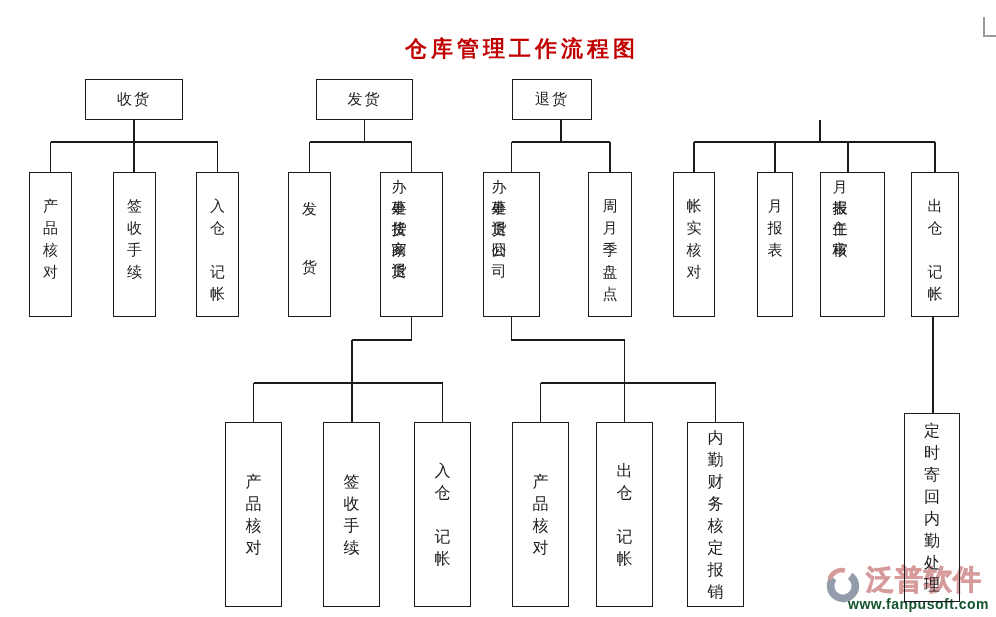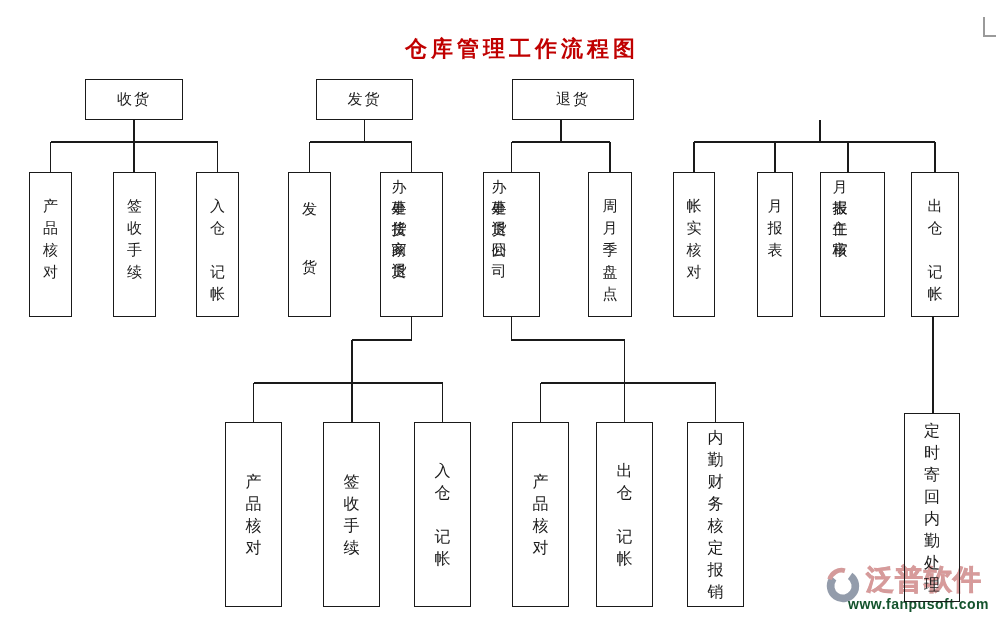--- a/index.html
+++ b/index.html
@@ -60,21 +60,21 @@
       M511.5 317 V340 H624.5 M624.5 340 V383 M540.5 383 H715.5 M540.5 383 V422 M624.5 383 V422 M715.5 383 V422
       M933 317 V413"></path>
   </svg>
 
   <svg class="corner" width="14" height="40" shape-rendering="crispEdges">
     <path fill="none" stroke="#9a9a9a" stroke-width="1.5" d="M2 17 V36 H14"></path>
   </svg>
 
   <div class="box hbox" style="left:85px;width:98px;">收货</div>
   <div class="box hbox" style="left:316px;width:97px;">发货</div>
-  <div class="box hbox" style="left:512px;width:122px;text-align:right;">退货</div>
+  <div class="box hbox" style="left:512px;width:80px;text-align:right;">退货</div>
 
   <div class="box vbox" style="left:29px;width:43px;">
       <div class="ln">产</div>
       <div class="ln">品</div>
       <div class="ln">核</div>
       <div class="ln">对</div>
     </div>
   <div class="box vbox" style="left:113px;width:43px;">
       <div class="ln">签</div>
       <div class="ln">收</div>

